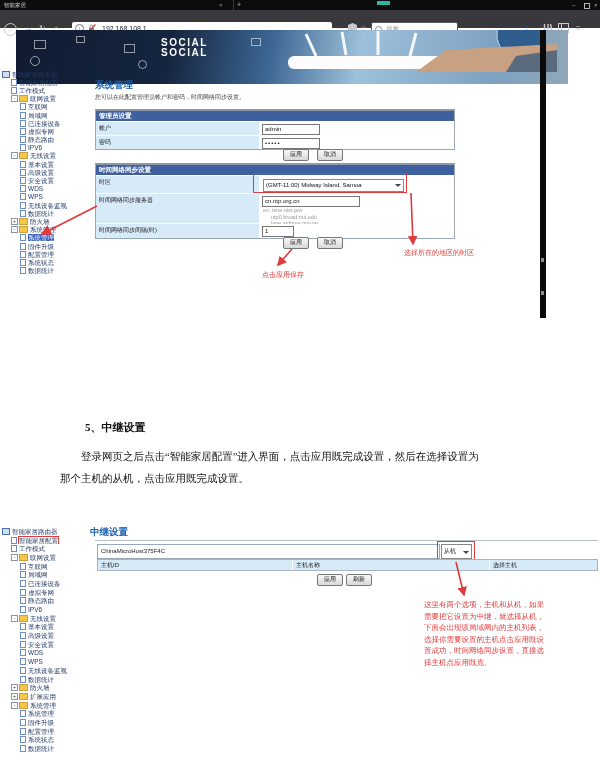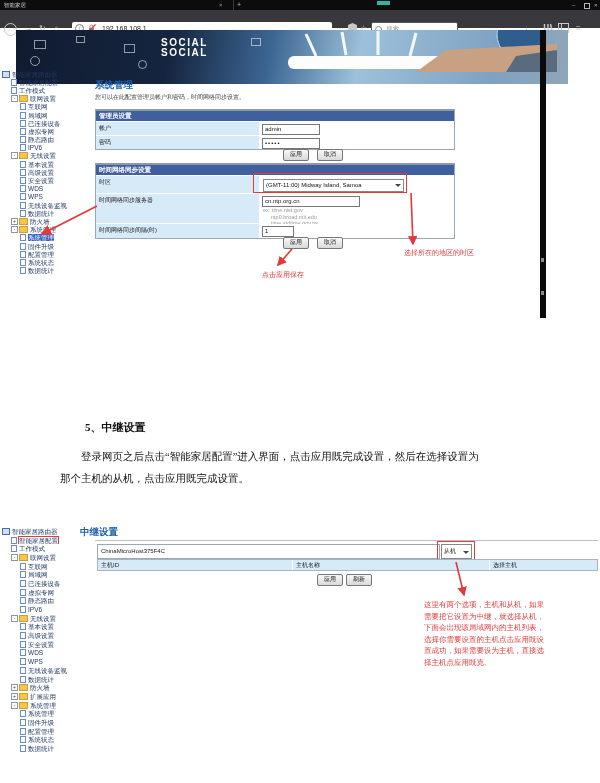--- a/index.html
+++ b/index.html
@@ -442,39 +442,39 @@
       </div>
       <div class="tree-row" style="padding-left: 19px;">
         <span class="ticon page"></span>
         <span class="lbl">系统状态</span>
       </div>
       <div class="tree-row" style="padding-left: 19px;">
         <span class="ticon page"></span>
         <span class="lbl">数据统计</span>
       </div>
     </div>
-  <div class="abs ptitle" style="left:80px;top:526px;">中继设置</div>
+  <div class="abs ptitle" style="left:90px;top:526px;">中继设置</div>
   <div class="abs" id="s2-line"></div>
 
   <div class="abs" id="hostbox">ChinaMicroHost375F4C</div>
   <div class="abs dsel" style="left:441px;top:544px;width:27px;height:13px;line-height:13px;">
     <span>从机</span><span class="car" style="top:5.5px;"></span>
   </div>
   <div class="abs redrect" style="left:437px;top:541px;width:36px;height:19px;"></div>
 
   <div class="abs" id="theader">
     <div class="hc" style="width:191px;">主机ID</div>
     <div class="hc" style="width:193px;">主机名称</div>
     <div class="hc" style="flex:1;border-right:none;">选择主机</div>
   </div>
 
   <div class="abs btn" style="left:317px;top:574px;">应用</div>
   <div class="abs btn" style="left:346px;top:574px;">刷新</div>
 
-  <div class="abs" id="ann-block">这里有两个选项，主机和从机，如果需要把它设置为中继，就选择从机，下面会出现该局域网内的主机列表，选择你需要设置的主机点击应用既设置成功，如果需要设为主机，直接选择主机点应用既克。</div>
+  <div class="abs" id="ann-block">这里有两个选项，主机和从机，如果需要把它设置为中继，就选择从机，下面会出现该局域网内的主机列表，选择你需要设置的主机点击应用既设置成功，时间网络同步设置，直接选择主机点应用既克。</div>
 
   <svg class="abs" id="overlay">
     <defs>
       <marker id="ah" markerWidth="7" markerHeight="7" refX="5" refY="3" orient="auto">
         <path d="M0,0 L6,3 L0,6 Z" fill="#e03a3a"></path>
       </marker>
     </defs>
     <line x1="97" y1="206" x2="42" y2="234" stroke="#e03a3a" stroke-width="1.8" marker-end="url(#ah)"></line>
     <line x1="292" y1="249" x2="278" y2="265" stroke="#e03a3a" stroke-width="1.6" marker-end="url(#ah)"></line>
     <line x1="411" y1="193" x2="413" y2="244" stroke="#e03a3a" stroke-width="1.6" marker-end="url(#ah)"></line>

